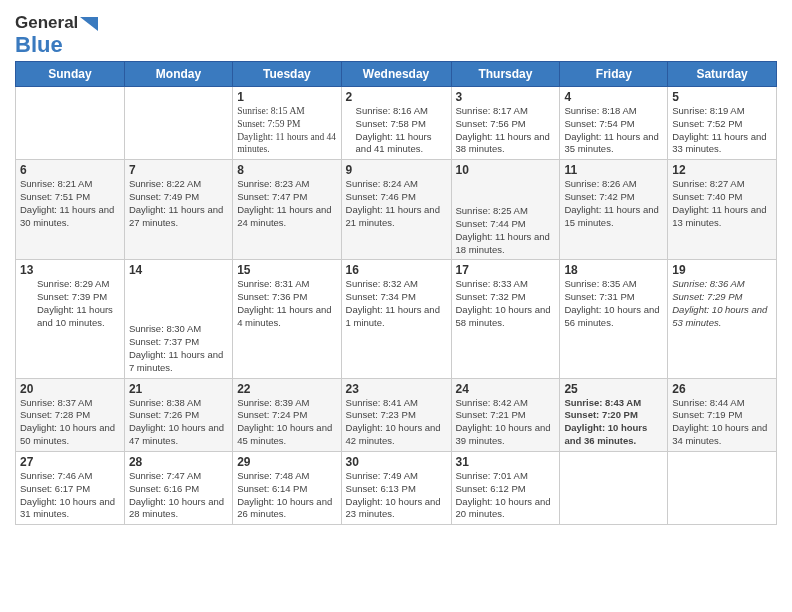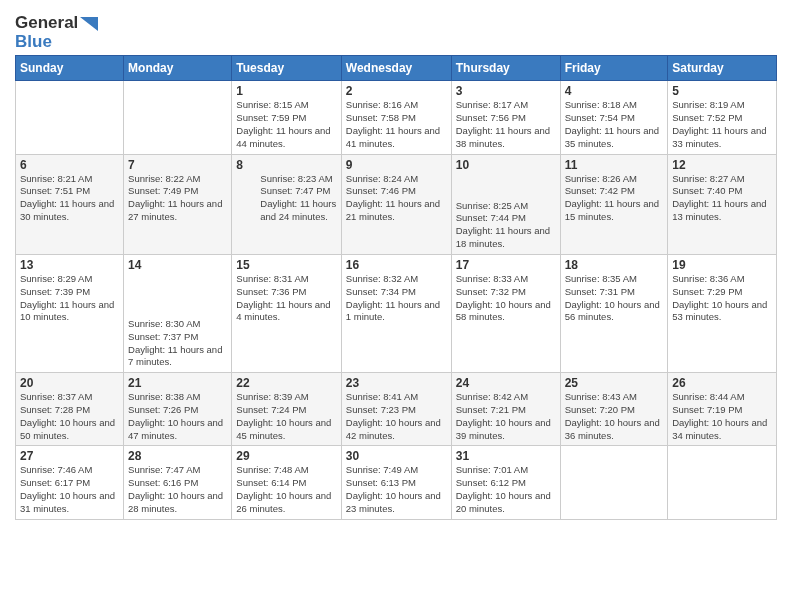--- a/index.html
+++ b/index.html
@@ -45,21 +45,21 @@
       width: 100%;
       border-collapse: collapse;
       margin-top: 4px;
     }
     .calendar-table th {
       background: #3a7abf;
       color: #fff;
       font-size: 12px;
       font-weight: bold;
       padding: 5px 4px;
-      text-align: left;
+      text-align: center;
       border: 1px solid #2a5a9f;
     }
     .calendar-table td {
       border: 1px solid #ccc;
       vertical-align: top;
       padding: 3px 4px;
       width: 113px;
       min-height: 70px;
       font-size: 10px;
       color: #333;
@@ -90,21 +90,21 @@
 </head>
 <body>
 
 <div class="page">
   <div class="header">
     <div class="logo">
     <div style="line-height:1.1;">
       <span style="font-size:17px;font-weight:bold;color:#333;">General</span><svg width="18" height="14" viewBox="0 0 18 14" style="vertical-align:middle;margin-left:2px;">
             <polygon points="0,0 18,0 18,14" fill="#3a7abf"></polygon>
           </svg><br>
-      <span style="font-size:17px;font-weight:bold;color:#3a7abf;">Blue</span>
+      <span style="font-size:22px;font-weight:bold;color:#3a7abf;">Blue</span>
     </div>
   </div>
     <div class="title-block">
       <div class="main-title"></div>
       <div class="subtitle"></div>
     </div>
   </div>
 
   <table class="calendar-table">
     <thead>
@@ -117,27 +117,27 @@
           <th>Friday</th>
           <th>Saturday</th>
         </tr>
     </thead>
     <tbody id="calendar-body">
     <tr>
           <td class="empty-cell"></td>
           <td class="empty-cell"></td>
           <td>
             <span class="day-number">1</span>
-            <div class="day-info" style="white-space: pre-line;">Sunrise: 8:15 AM
+            <div class="day-info" style="white-space: pre-line; font-family: Liberation Serif, serif;">Sunrise: 8:15 AM
 Sunset: 7:59 PM
 Daylight: 11 hours and 44 minutes.</div>
           </td>
           <td>
             <span class="day-number">2</span>
-            <div class="day-info" style="white-space: pre-line;">Sunrise: 8:16 AM
+            <div class="day-info" style="white-space: pre-line; margin-left: 10px;">Sunrise: 8:16 AM
 Sunset: 7:58 PM
 Daylight: 11 hours and 41 minutes.</div>
           </td>
           <td>
             <span class="day-number">3</span>
             <div class="day-info" style="white-space: pre-line;">Sunrise: 8:17 AM
 Sunset: 7:56 PM
 Daylight: 11 hours and 38 minutes.</div>
           </td>
           <td>
@@ -161,21 +161,21 @@
 Daylight: 11 hours and 30 minutes.</div>
           </td>
           <td>
             <span class="day-number">7</span>
             <div class="day-info" style="white-space: pre-line;">Sunrise: 8:22 AM
 Sunset: 7:49 PM
 Daylight: 11 hours and 27 minutes.</div>
           </td>
           <td>
             <span class="day-number">8</span>
-            <div class="day-info" style="white-space: pre-line; margin-left: 24px;">Sunrise: 8:23 AM
+            <div class="day-info" style="white-space: pre-line;">Sunrise: 8:23 AM
 Sunset: 7:47 PM
 Daylight: 11 hours and 24 minutes.</div>
           </td>
           <td>
             <span class="day-number">9</span>
             <div class="day-info" style="white-space: pre-line;">Sunrise: 8:24 AM
 Sunset: 7:46 PM
 Daylight: 11 hours and 21 minutes.</div>
           </td>
           <td>
@@ -193,21 +193,21 @@
           <td>
             <span class="day-number">12</span>
             <div class="day-info" style="white-space: pre-line;">Sunrise: 8:27 AM
 Sunset: 7:40 PM
 Daylight: 11 hours and 13 minutes.</div>
           </td>
         </tr>
         <tr>
           <td>
             <span class="day-number">13</span>
-            <div class="day-info" style="white-space: pre-line;">Sunrise: 8:29 AM
+            <div class="day-info" style="white-space: pre-line; margin-left: 17px;">Sunrise: 8:29 AM
 Sunset: 7:39 PM
 Daylight: 11 hours and 10 minutes.</div>
           </td>
           <td>
             <span class="day-number">14</span>
             <div class="day-info" style="white-space: pre-line; margin-top: 46px;">Sunrise: 8:30 AM
 Sunset: 7:37 PM
 Daylight: 11 hours and 7 minutes.</div>
           </td>
           <td>
@@ -229,21 +229,21 @@
 Daylight: 10 hours and 58 minutes.</div>
           </td>
           <td>
             <span class="day-number">18</span>
             <div class="day-info" style="white-space: pre-line;">Sunrise: 8:35 AM
 Sunset: 7:31 PM
 Daylight: 10 hours and 56 minutes.</div>
           </td>
           <td>
             <span class="day-number">19</span>
-            <div class="day-info" style="white-space: pre-line;">Sunrise: 8:36 AM
+            <div class="day-info" style="white-space: pre-line; font-style: italic;">Sunrise: 8:36 AM
 Sunset: 7:29 PM
 Daylight: 10 hours and 53 minutes.</div>
           </td>
         </tr>
         <tr>
           <td>
             <span class="day-number">20</span>
             <div class="day-info" style="white-space: pre-line;">Sunrise: 8:37 AM
 Sunset: 7:28 PM
 Daylight: 10 hours and 50 minutes.</div>
@@ -267,21 +267,21 @@
 Daylight: 10 hours and 42 minutes.</div>
           </td>
           <td>
             <span class="day-number">24</span>
             <div class="day-info" style="white-space: pre-line;">Sunrise: 8:42 AM
 Sunset: 7:21 PM
 Daylight: 10 hours and 39 minutes.</div>
           </td>
           <td>
             <span class="day-number">25</span>
-            <div class="day-info" style="white-space: pre-line;">Sunrise: 8:43 AM
+            <div class="day-info" style="white-space: pre-line; font-weight: bold;">Sunrise: 8:43 AM
 Sunset: 7:20 PM
 Daylight: 10 hours and 36 minutes.</div>
           </td>
           <td>
             <span class="day-number">26</span>
             <div class="day-info" style="white-space: pre-line;">Sunrise: 8:44 AM
 Sunset: 7:19 PM
 Daylight: 10 hours and 34 minutes.</div>
           </td>
         </tr>

